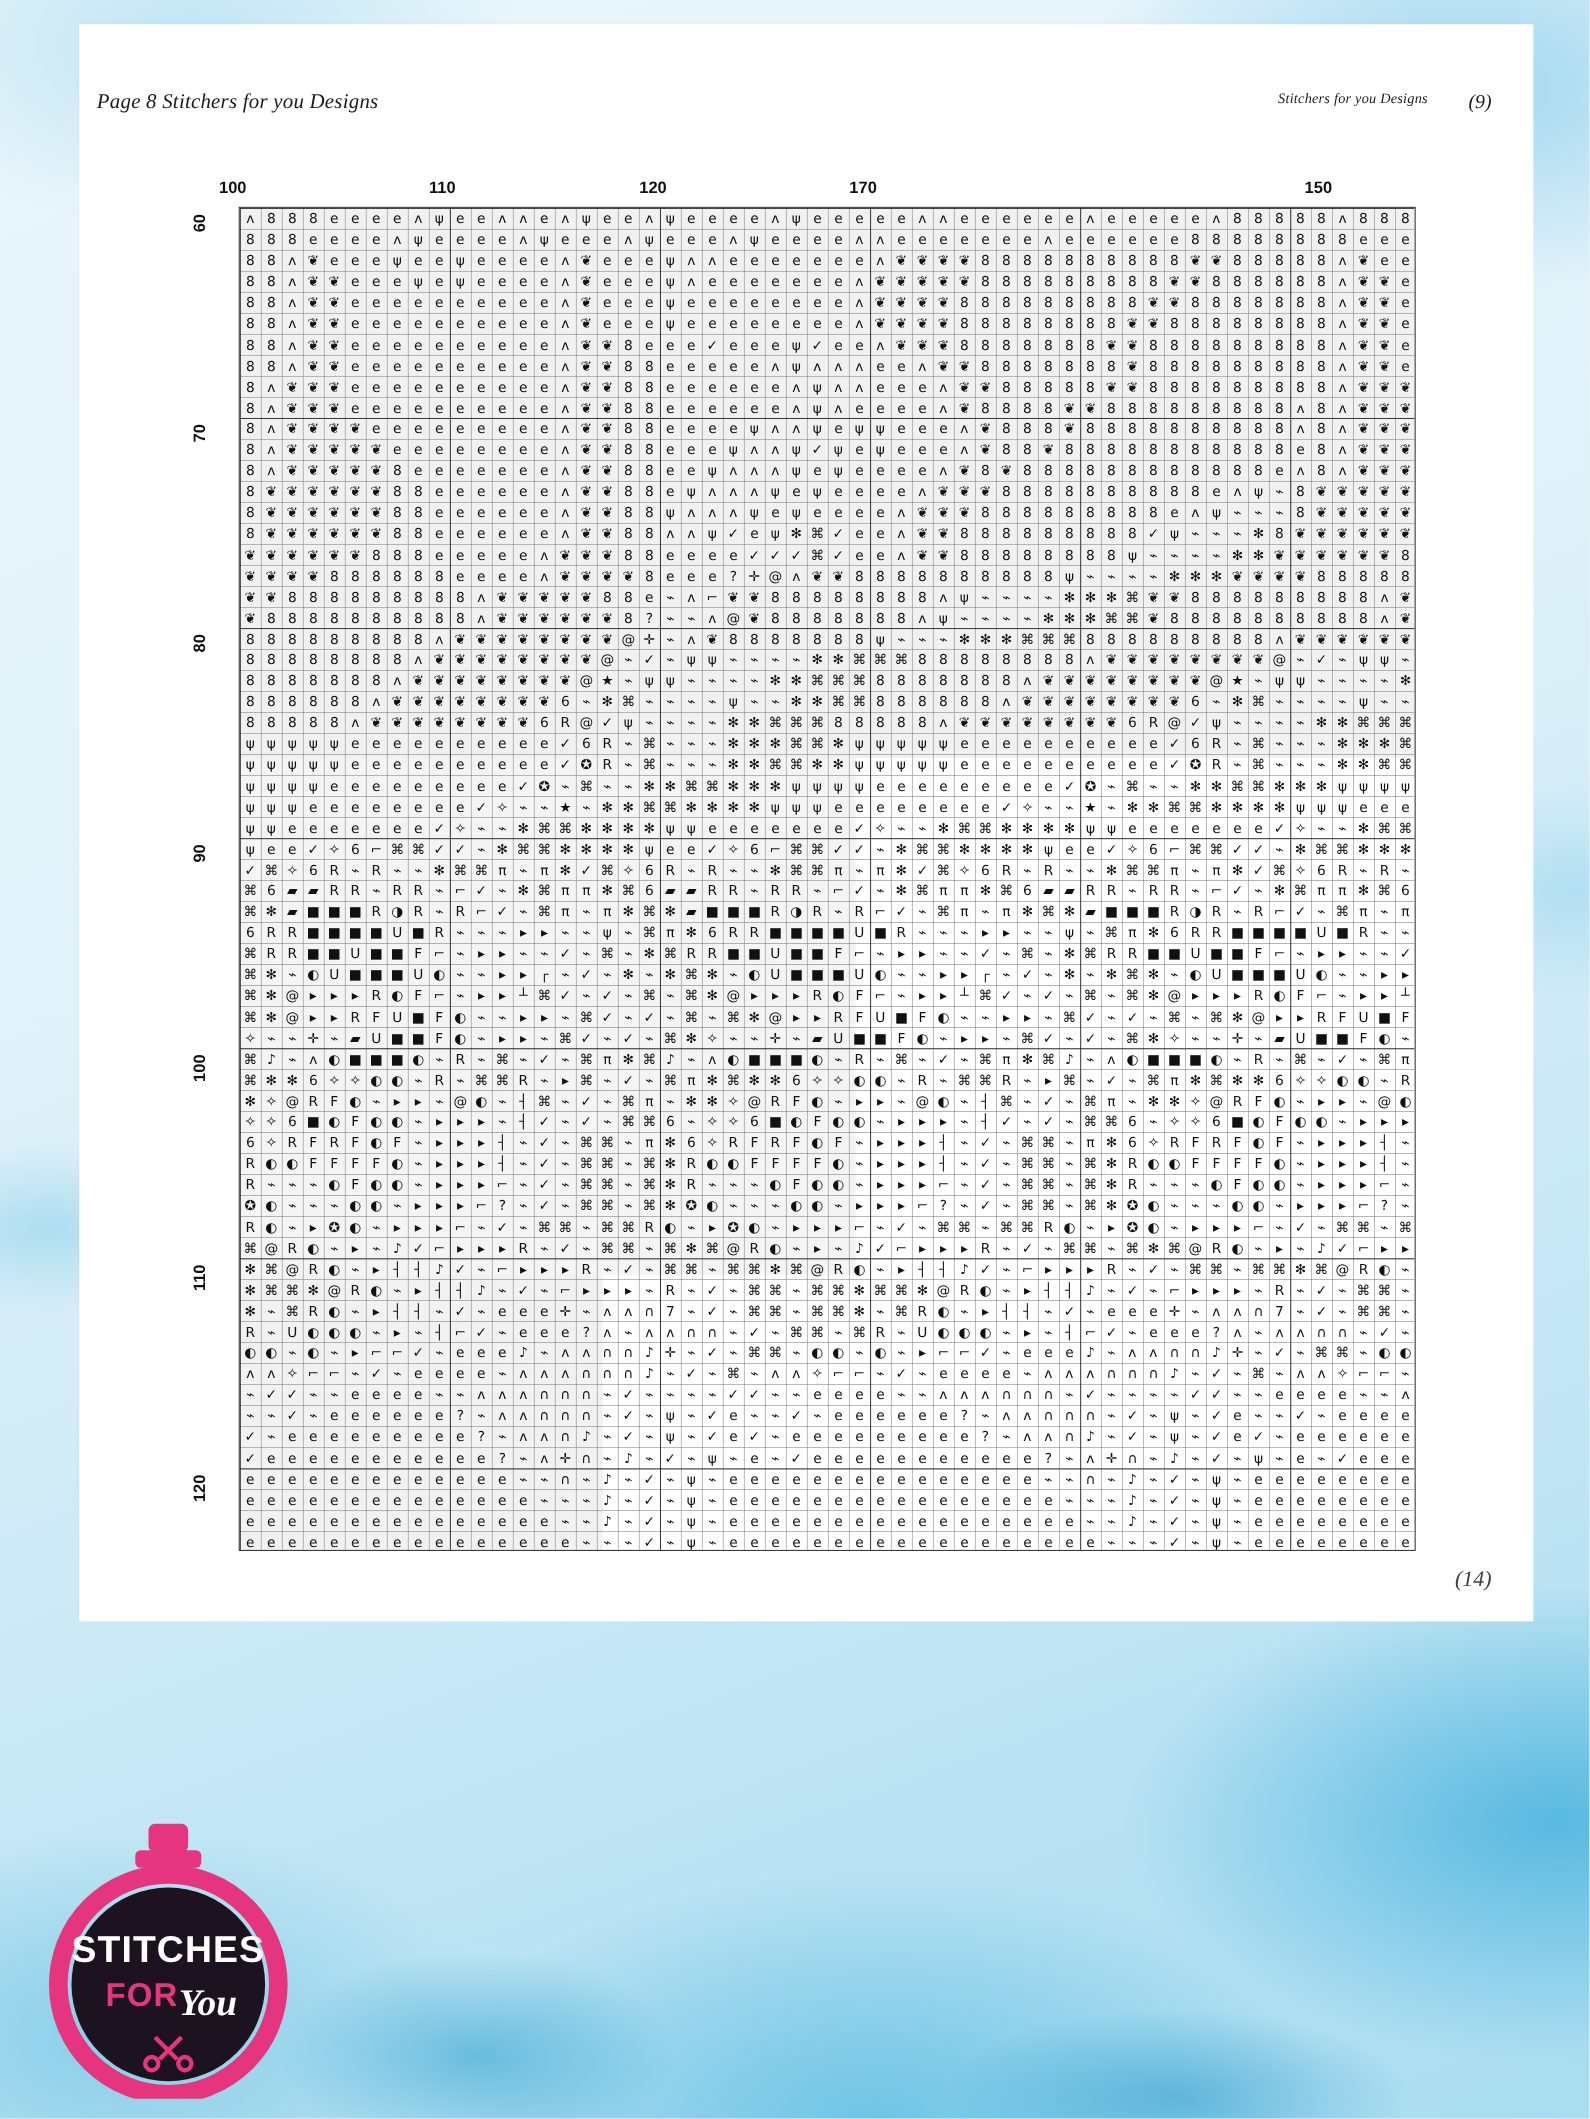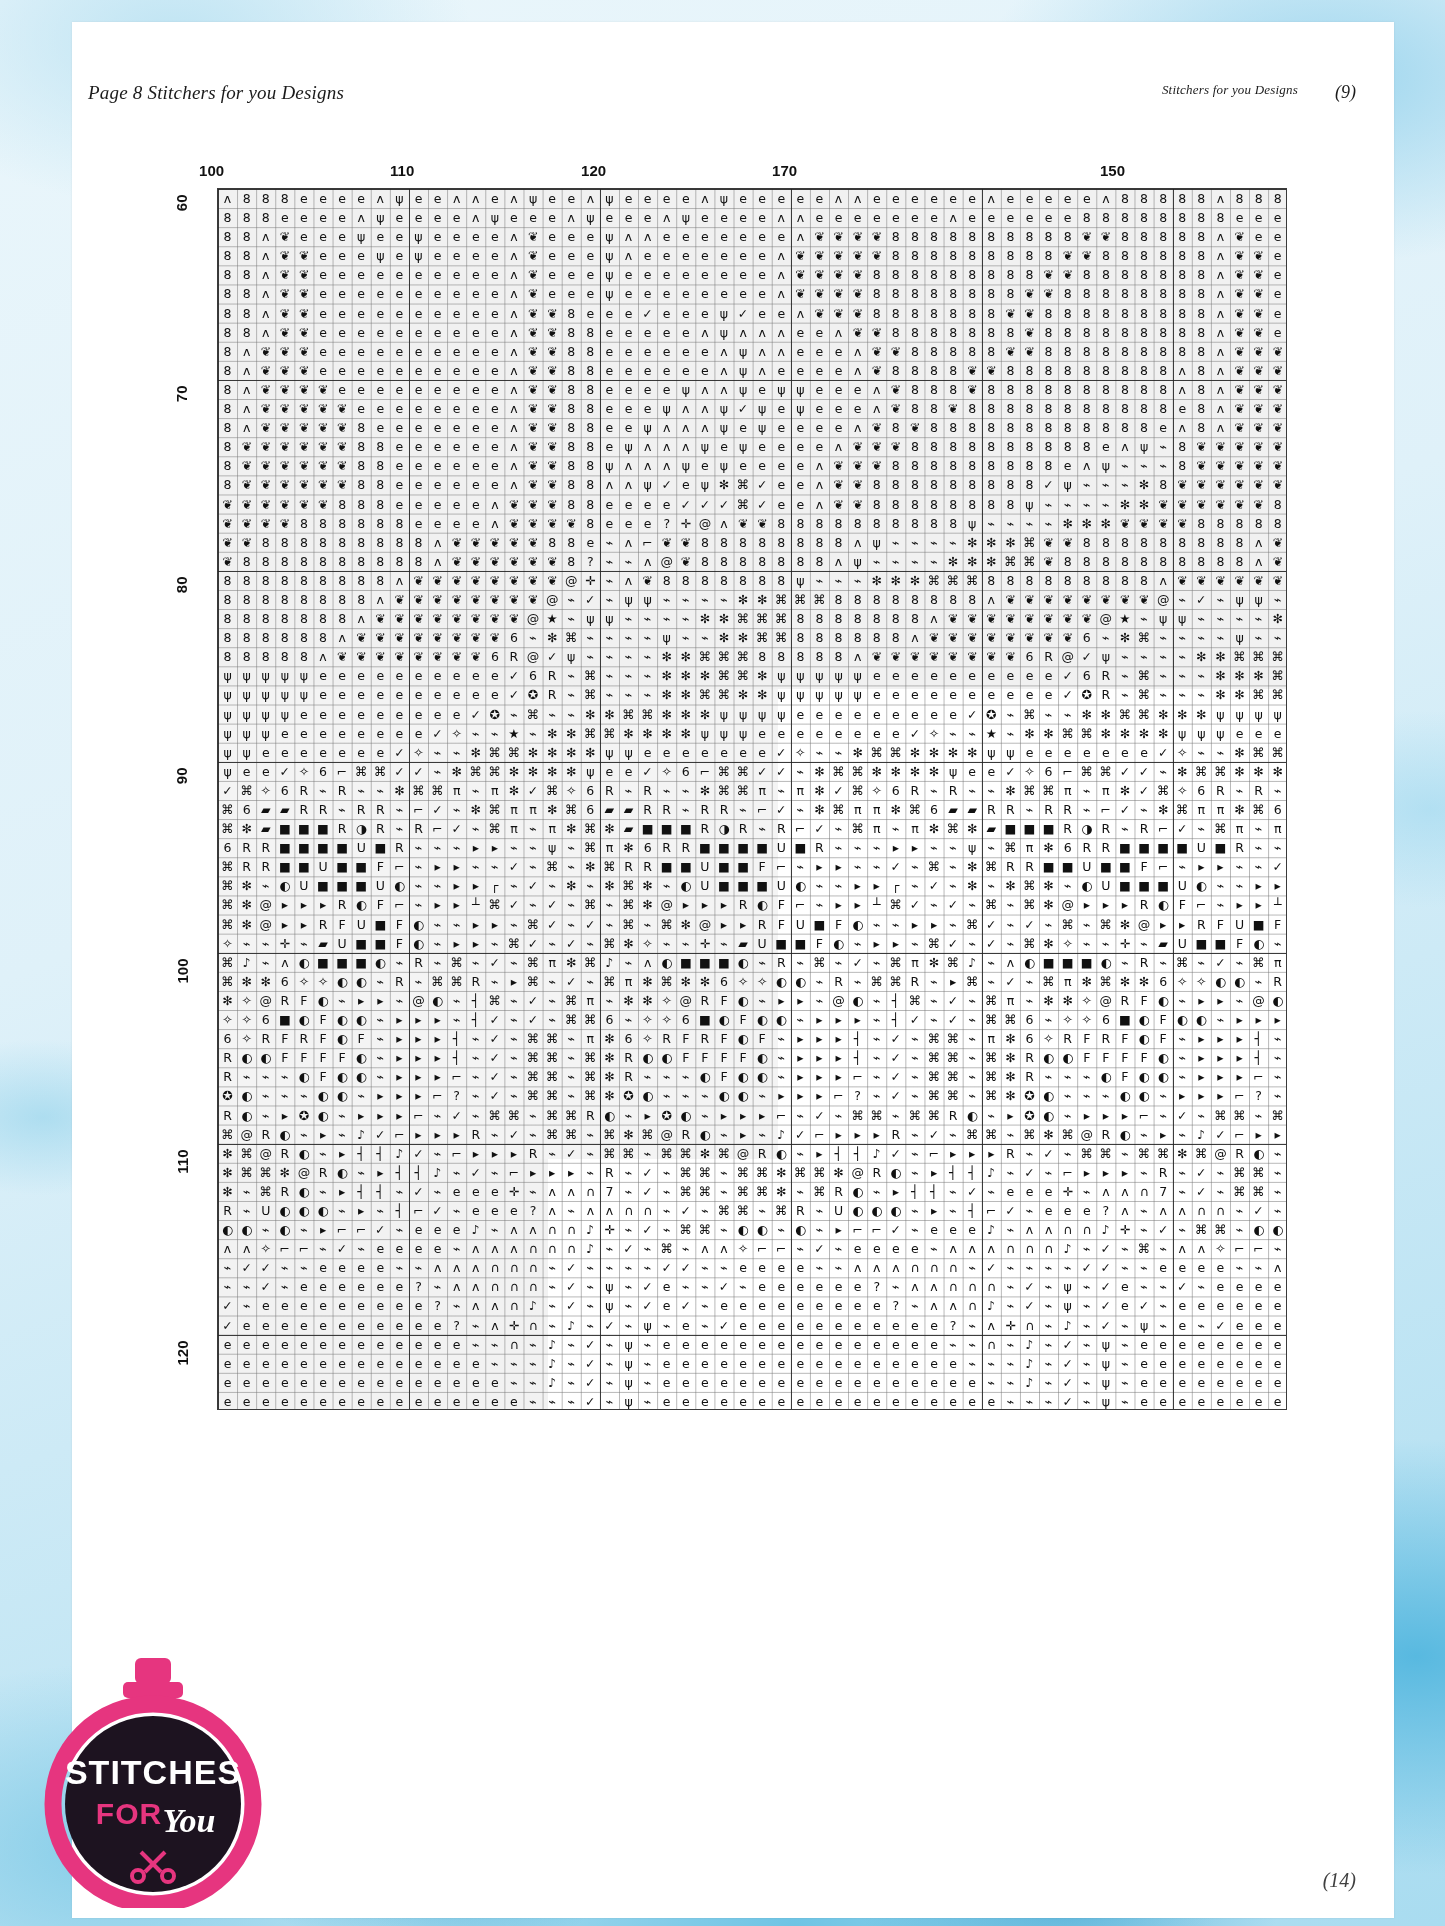--- a/index.html
+++ b/index.html
@@ -37,21 +37,21 @@
       radial-gradient(ellipse 240px 120px at 3% 58%, rgba(120,200,230,.45) 0%, rgba(120,200,230,0) 65%),
       radial-gradient(ellipse 260px 150px at 99% 42%, rgba(130,205,235,.4) 0%, rgba(130,205,235,0) 66%);
   }
 
   
   .page {
     position: absolute;
     left: 72px;
     top: 22px;
     width: 1322px;
-    height: 1896px;
+    height: 1452px;
     background: #ffffff;
     box-shadow: 0 0 2px rgba(0,0,0,.08);
   }
 
   
   .page-header {
     position: absolute;
     left: 0;
     right: 0;
     top: 60px;
@@ -235,21 +235,21 @@
   </div>
 
   <div class="chart-wrap">
 
     <div class="col-labels" id="col-labels">
         <div class="col-label" style="left: 11.1px; top: 2px;">100</div>
         <div class="col-label" style="left: 202.1px; top: 2px;">110</div>
         <div class="col-label" style="left: 393.1px; top: 2px;">120</div>
         <div class="col-label" style="left: 584.1px; top: 2px;">170</div>
         <div class="col-label" style="left: 775.1px; top: 2px; margin-top: 24px;">140</div>
-        <div class="col-label" style="left: 912px; top: 2px;">150</div>
+        <div class="col-label" style="left: 998px; top: 2px;">150</div>
       </div>
     <div class="row-labels" id="row-labels">
         <div class="row-label" style="top: -2px;">60</div>
         <div class="row-label" style="top: 189px;">70</div>
         <div class="row-label" style="top: 380px;">80</div>
         <div class="row-label" style="top: 571px;">90</div>
         <div class="row-label" style="top: 762px;">100</div>
         <div class="row-label" style="top: 953px;">110</div>
         <div class="row-label" style="top: 1144px;">120</div>
       </div>

